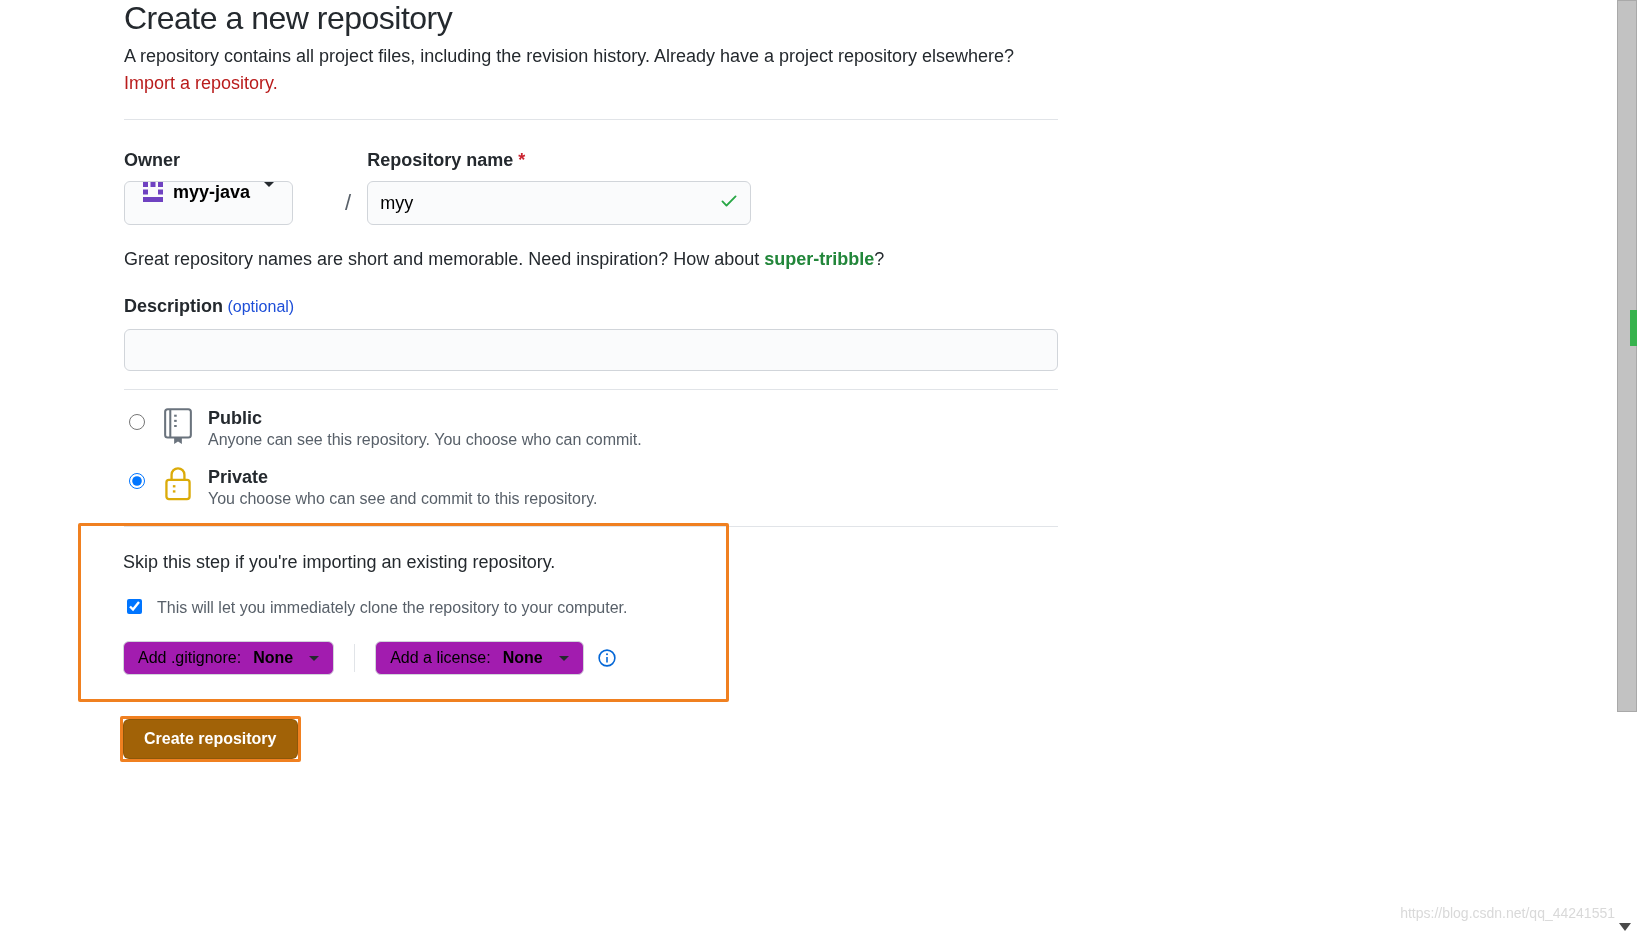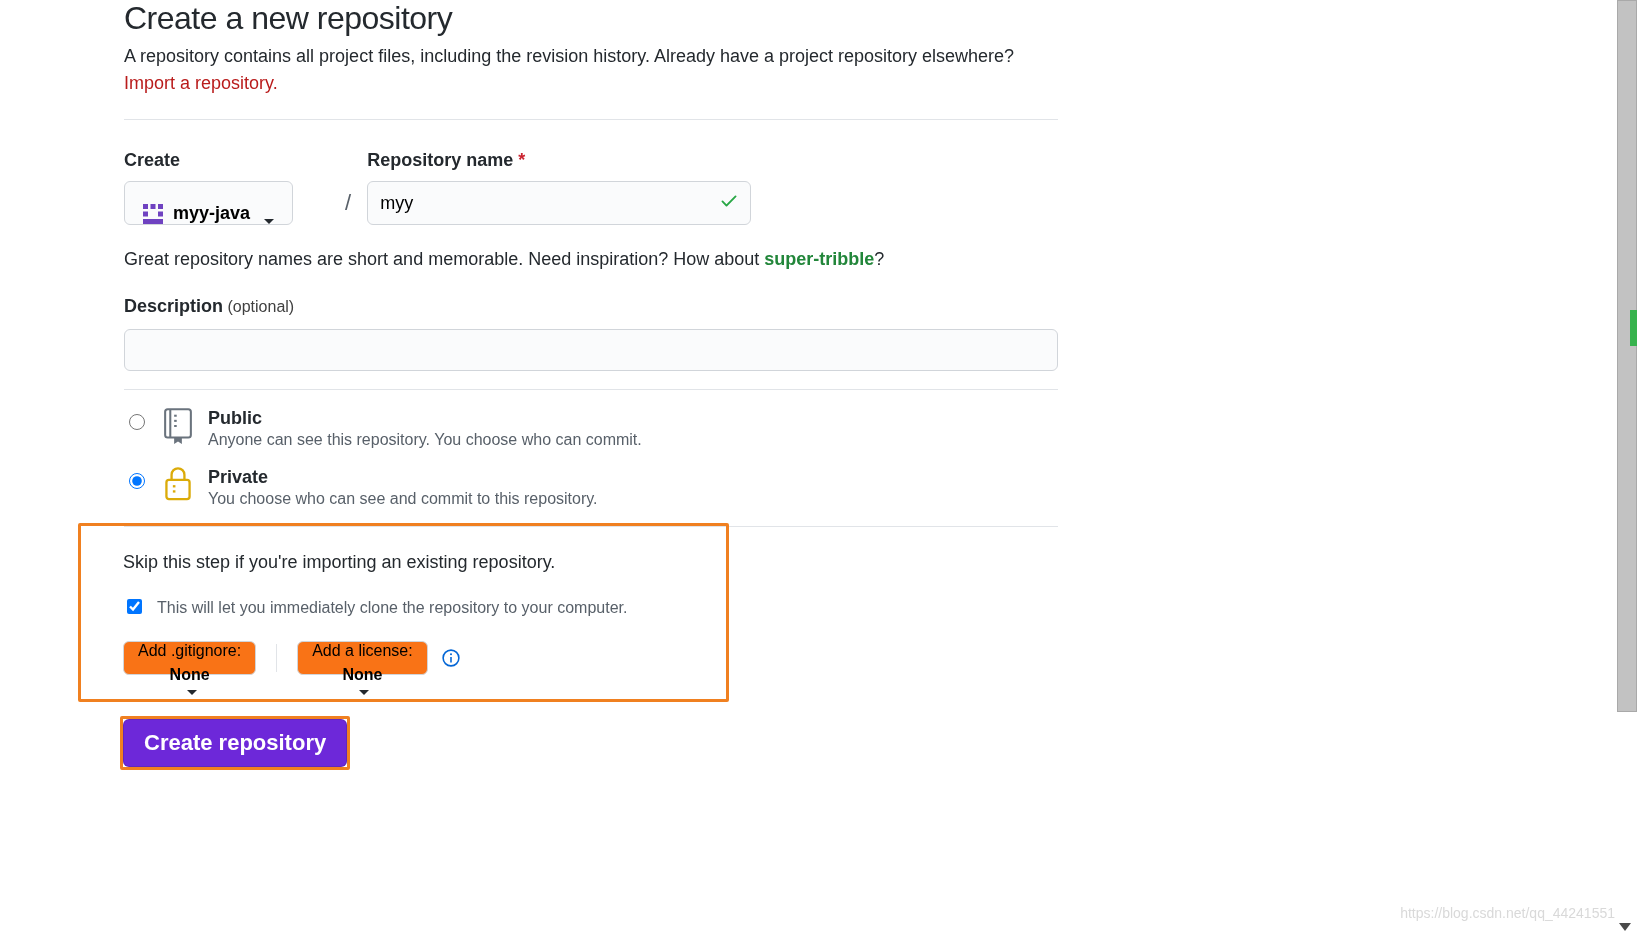--- a/index.html
+++ b/index.html
@@ -8,60 +8,60 @@
   .content{width:934px;margin-left:124px;padding-top:0;}
   h1{font-size:32px;font-weight:400;margin:0 0 6px 0;letter-spacing:-.5px;}
   .subhead{font-size:18px;color:#24292e;margin:4px 0 2px 0;line-height:1.5;}
   .link{color:#b91c1c;text-decoration:none;cursor:pointer;margin-top:20px;}
   hr.sep{border:none;border-top:1px solid #e1e4e8;margin:22px 0 30px 0;}
   hr.sep2{border:none;border-top:1px solid #e1e4e8;margin:18px 0 18px 0;}
   .row{display:flex;align-items:flex-start;gap:0;}
   .field-col{margin-right:36px;}
   .field-label{font-size:18px;font-weight:600;margin-bottom:10px;display:block;}
   .req{color:#cb2431;}
-  .owner-btn{display:flex;align-items:flex-end;gap:10px;height:44px;padding:0 18px;
+  .owner-btn{display:flex;align-items:flex-start;gap:10px;height:44px;padding:0 18px;
              background:#fafbfc;border:1px solid #d1d5da;border-radius:6px;
              font-size:18px;font-weight:600;cursor:pointer;}
   .owner-btn svg.avatar{width:20px;height:20px;}
   .caret{width:0;height:0;border-left:5px solid transparent;border-right:5px solid transparent;
          border-top:5px solid #24292e;display:inline-block;margin-left:4px;}
   .slash{font-size:22px;color:#586069;margin:0 16px;align-self:center;padding-top:30px;}
   .name-wrap{position:relative;}
   .name-input{width:330px;height:42px;padding:0 40px 0 12px;font-size:18px;
               border:1px solid #d1d5da;border-radius:6px;background:#fafbfc;}
   .check-icon{position:absolute;right:12px;top:50%;transform:translateY(-50%);
               color:#22863a;font-size:20px;font-weight:bold;}
   .hint{font-size:18px;margin:24px 0 26px 0;}
   .suggest{color:#22863a;font-weight:600;}
   .desc-label{font-size:18px;font-weight:600;}
-  .optional{font-size:16px;font-weight:400;color:#404040;}
+  .optional{font-size:16px;font-weight:400;color:#1d4ed8;}
   .desc-input{width:100%;height:42px;box-sizing:border-box;padding:0 12px;font-size:16px;
               border:1px solid #d1d5da;border-radius:6px;background:#fafbfc;margin-top:12px;}
   .vis-row{display:flex;align-items:flex-start;gap:14px;margin:12px 0 18px 0;}
   .vis-row input[type=radio]{margin-top:6px;width:16px;height:16px;}
   .vis-icon{width:32px;height:36px;flex:0 0 32px;}
   .vis-title{font-size:18px;font-weight:600;margin:0;}
   .vis-sub{font-size:16px;color:#586069;margin:2px 0 0 0;}
   .init-box{border:3px solid #f08020;border-radius:2px;margin-left:-46px;padding:26px 23px 24px 42px;width:580px;}
   .skip-line{font-size:18px;margin:0 0 22px 0;}
   .readme-row{display:flex;align-items:flex-start;gap:12px;}
   .readme-row input[type=checkbox]{margin-top:4px;width:15px;height:15px;}
   .readme-title{font-size:18px;font-weight:600;margin:0;}
   .readme-sub{font-size:16px;color:#586069;margin:4px 0 0 0;}
   .dd-row{display:flex;align-items:center;gap:0;margin-top:24px;}
-  .dd-btn{display:flex;align-items:center;gap:6px;height:34px;padding:0 14px;
-          background:#f97316;border:1px solid #d1d5da;border-radius:6px;
-          font-size:16px;cursor:pointer;flex-direction:column;}
+  .dd-btn{display:flex;align-items:center;gap:12px;height:34px;padding:0 14px;
+          background:#a21caf;border:1px solid #d1d5da;border-radius:6px;
+          font-size:16px;cursor:pointer;}
   .dd-btn .strong{font-weight:600;}
   .divider-v{width:1px;height:28px;background:#e1e4e8;margin:0 20px;}
   .info-icon{color:#0366d6;margin-left:14px;display:inline-flex;}
   .submit-wrap{border:3px solid #f08020;border-radius:2px;display:inline-block;
                margin-top:14px;margin-left:-4px;padding:0;}
-  .submit-btn{background:#6d28d9;border:1px solid rgba(27,31,35,.15);color:#fff;
-              font-size:22px;font-weight:600;padding:10px 20px;border-radius:6px;
+  .submit-btn{background:#a16207;border:1px solid rgba(27,31,35,.15);color:#fff;
+              font-size:16px;font-weight:600;padding:10px 20px;border-radius:6px;
               cursor:pointer;}
   .scrollthumb{position:absolute;right:0;top:0;width:18px;height:710px;background:#c2c2c2;border:1px solid #a9a9a9;}
   .greenmark{position:absolute;right:0;top:310px;width:7px;height:36px;background:#37b24d;}
   .watermark{position:absolute;right:22px;bottom:18px;color:#d9d9d9;font-size:14px;}
   .tri-down{position:absolute;right:6px;bottom:8px;width:0;height:0;
             border-left:6px solid transparent;border-right:6px solid transparent;
             border-top:8px solid #4a4a4a;}
 </style>
 </head>
 <body>
@@ -73,21 +73,21 @@
     <p class="subhead">
       <span>A repository contains all project files, including the revision history. Already have a project repository elsewhere?</span>
       <br>
       <a class="link">Import a repository.</a>
     </p>
 
     <hr class="sep">
 
     <div class="row">
       <div class="field-col">
-        <span class="field-label">Create</span>
+        <span class="field-label">Owner</span>
         <button class="owner-btn">
           <svg class="avatar" viewBox="0 0 16 16">
             <rect x="0" y="0" width="4" height="4" fill="#6f42c1"></rect>
               <rect x="6" y="0" width="4" height="4" fill="#6f42c1"></rect>
               <rect x="12" y="0" width="4" height="4" fill="#6f42c1"></rect>
             <rect x="0" y="6" width="4" height="4" fill="#6f42c1"></rect>
               <rect x="12" y="6" width="4" height="4" fill="#6f42c1"></rect>
             <rect x="0" y="12" width="16" height="4" fill="#6f42c1"></rect>
           </svg>
           <span>myy-java</span>

